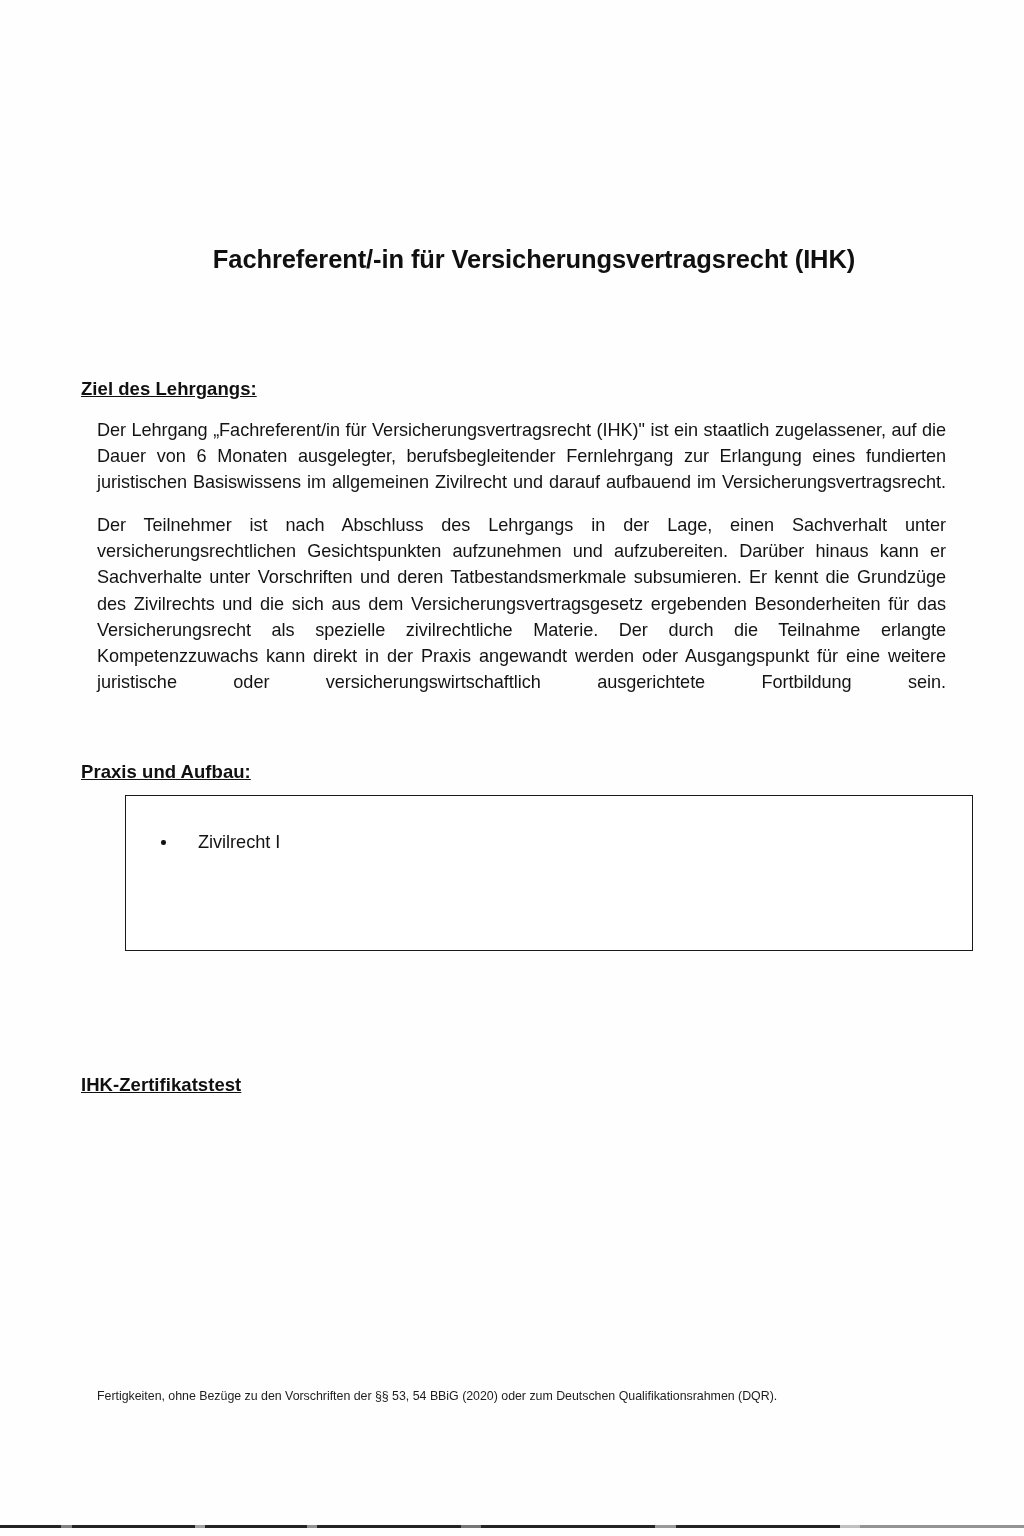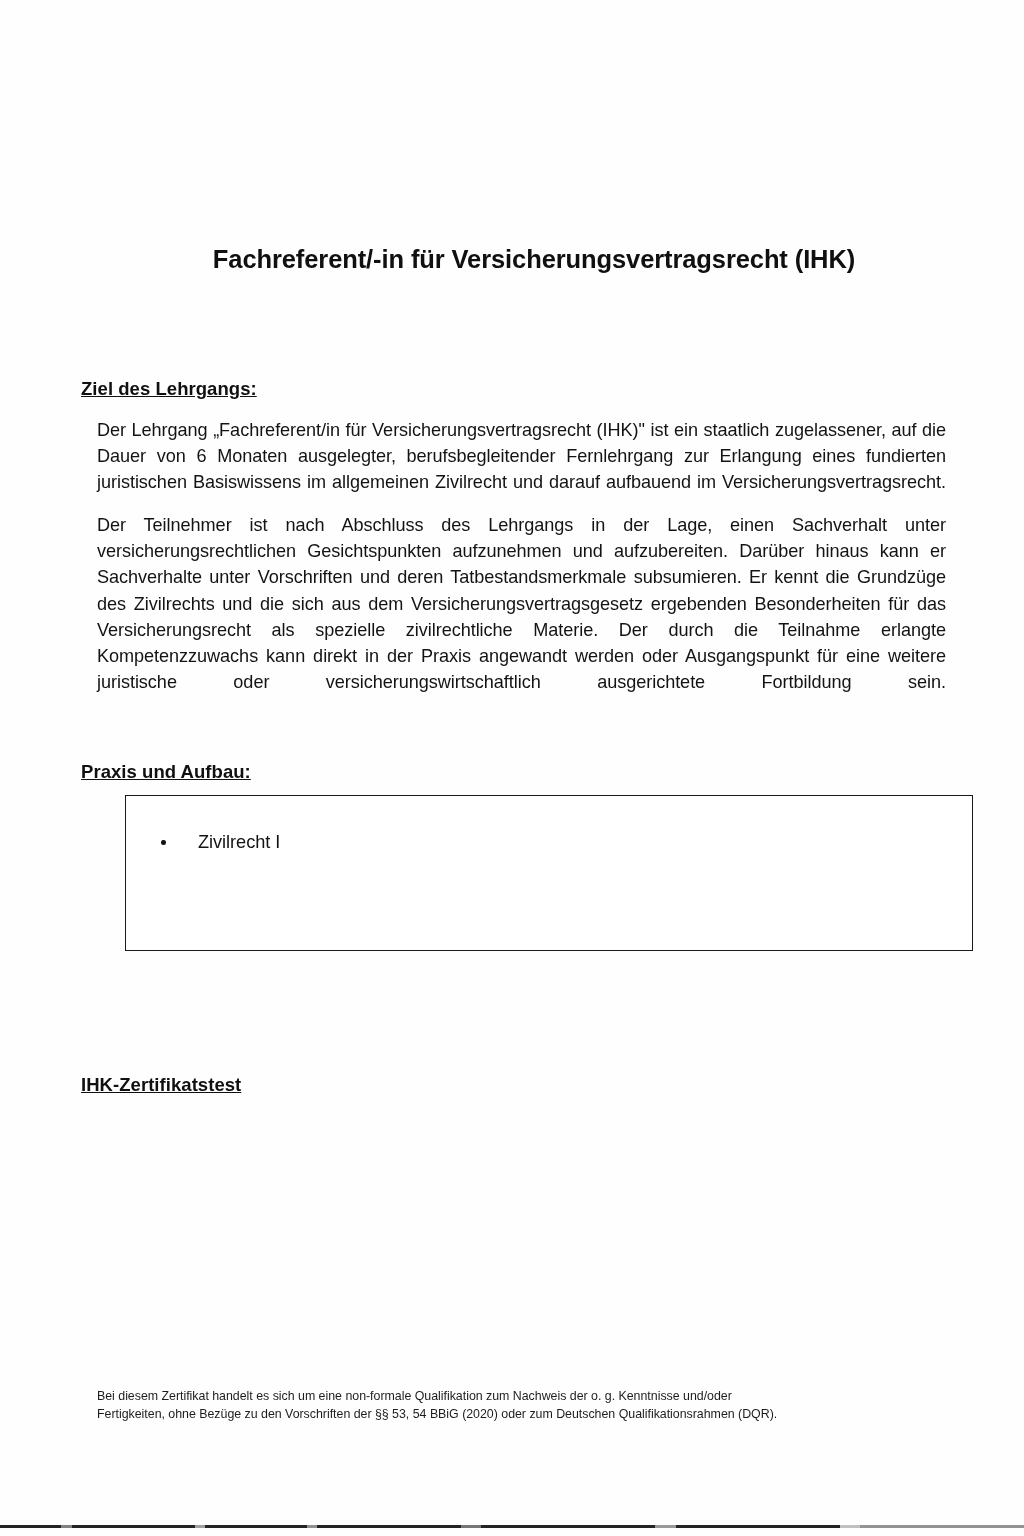--- a/index.html
+++ b/index.html
@@ -189,19 +189,18 @@
       <li>
         <span class="bullet-dot"></span>
         <span>Zivilrecht I</span>
       </li>
     </ul>
   </div>
 
   <h2 class="section-heading" id="heading-zertifikatstest">IHK-Zertifikatstest</h2>
 
   <div class="footnote">
-    <p>Bei diesem Zertifikat handelt es sich um eine non-formale Qualifikation zum Nachweis der o. g.  Kenntnisse und/oder</p>
     <p>Fertigkeiten, ohne Bezüge zu den Vorschriften der §§ 53, 54 BBiG (2020) oder zum Deutschen Qualifikationsrahmen (DQR).</p>
   </div>
 
   <div class="scan-edge"></div>
 
 </div>
 
 </body></html>

